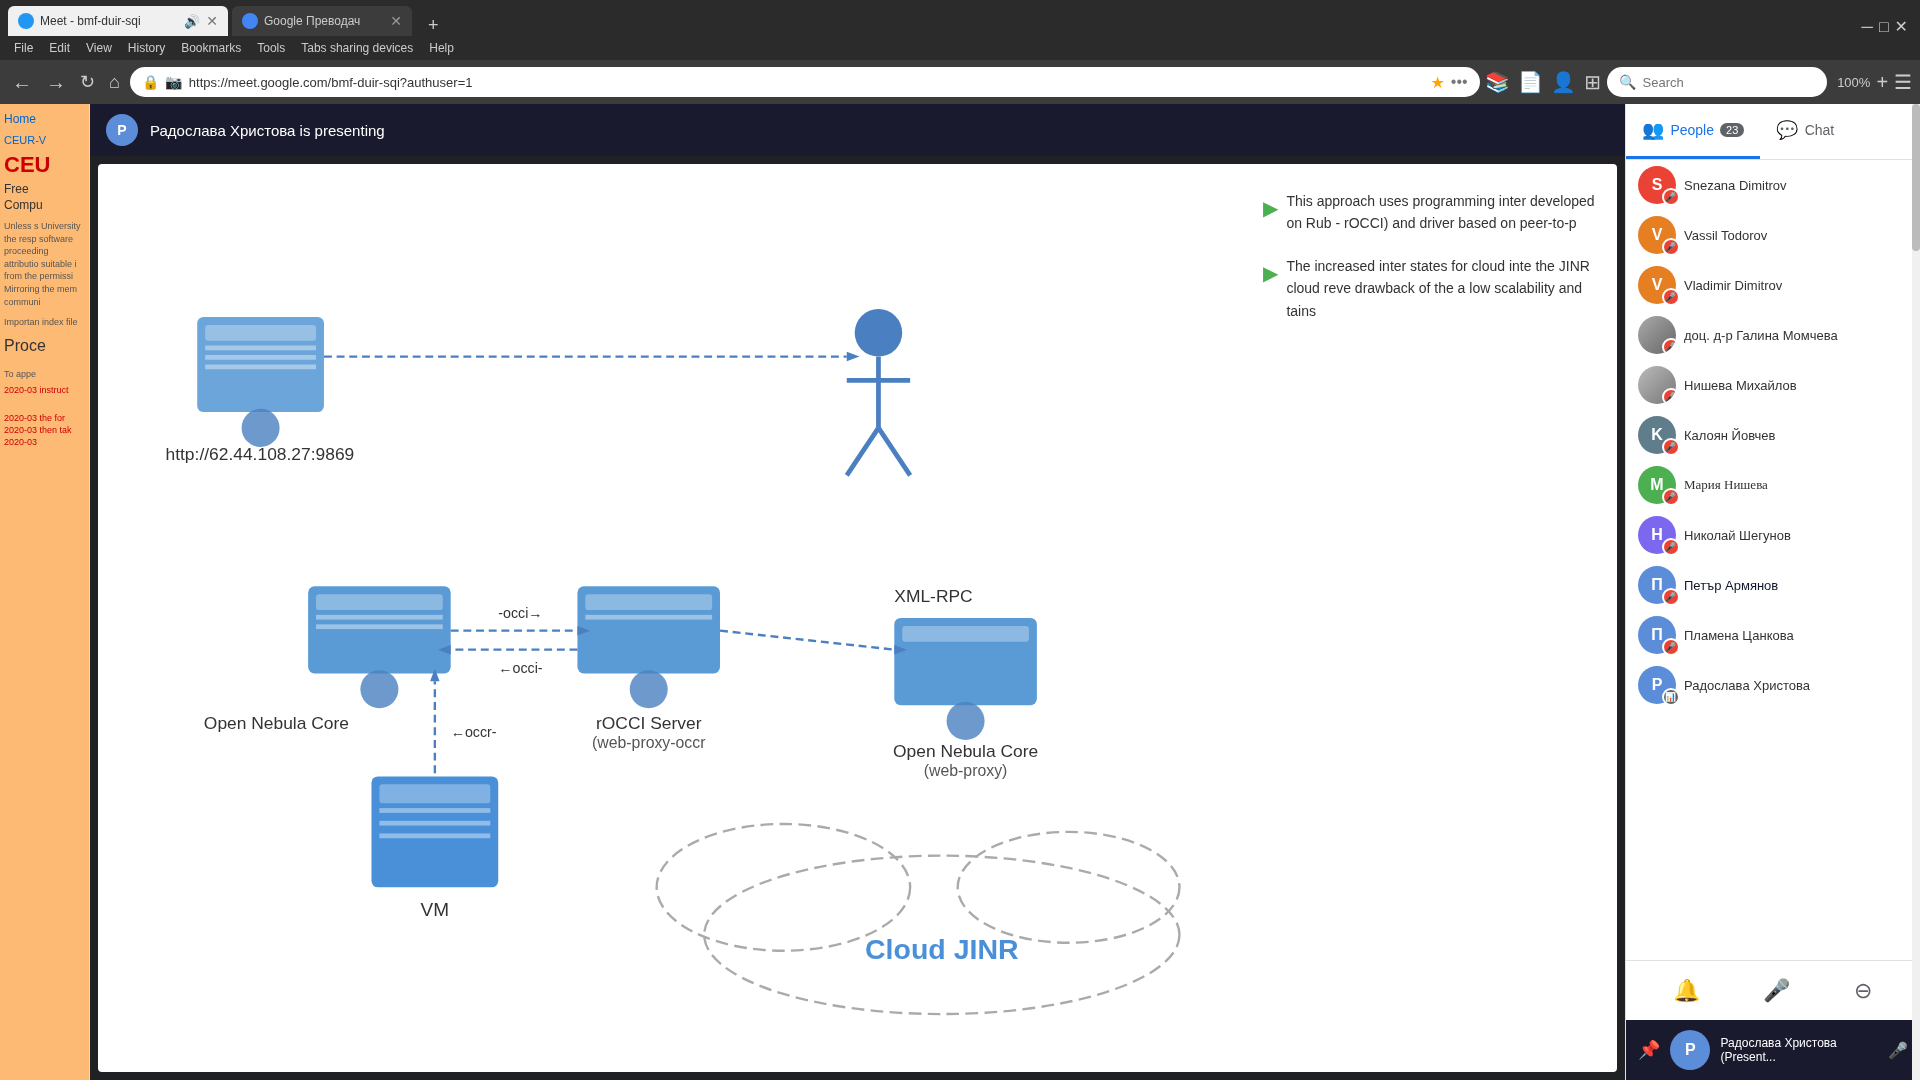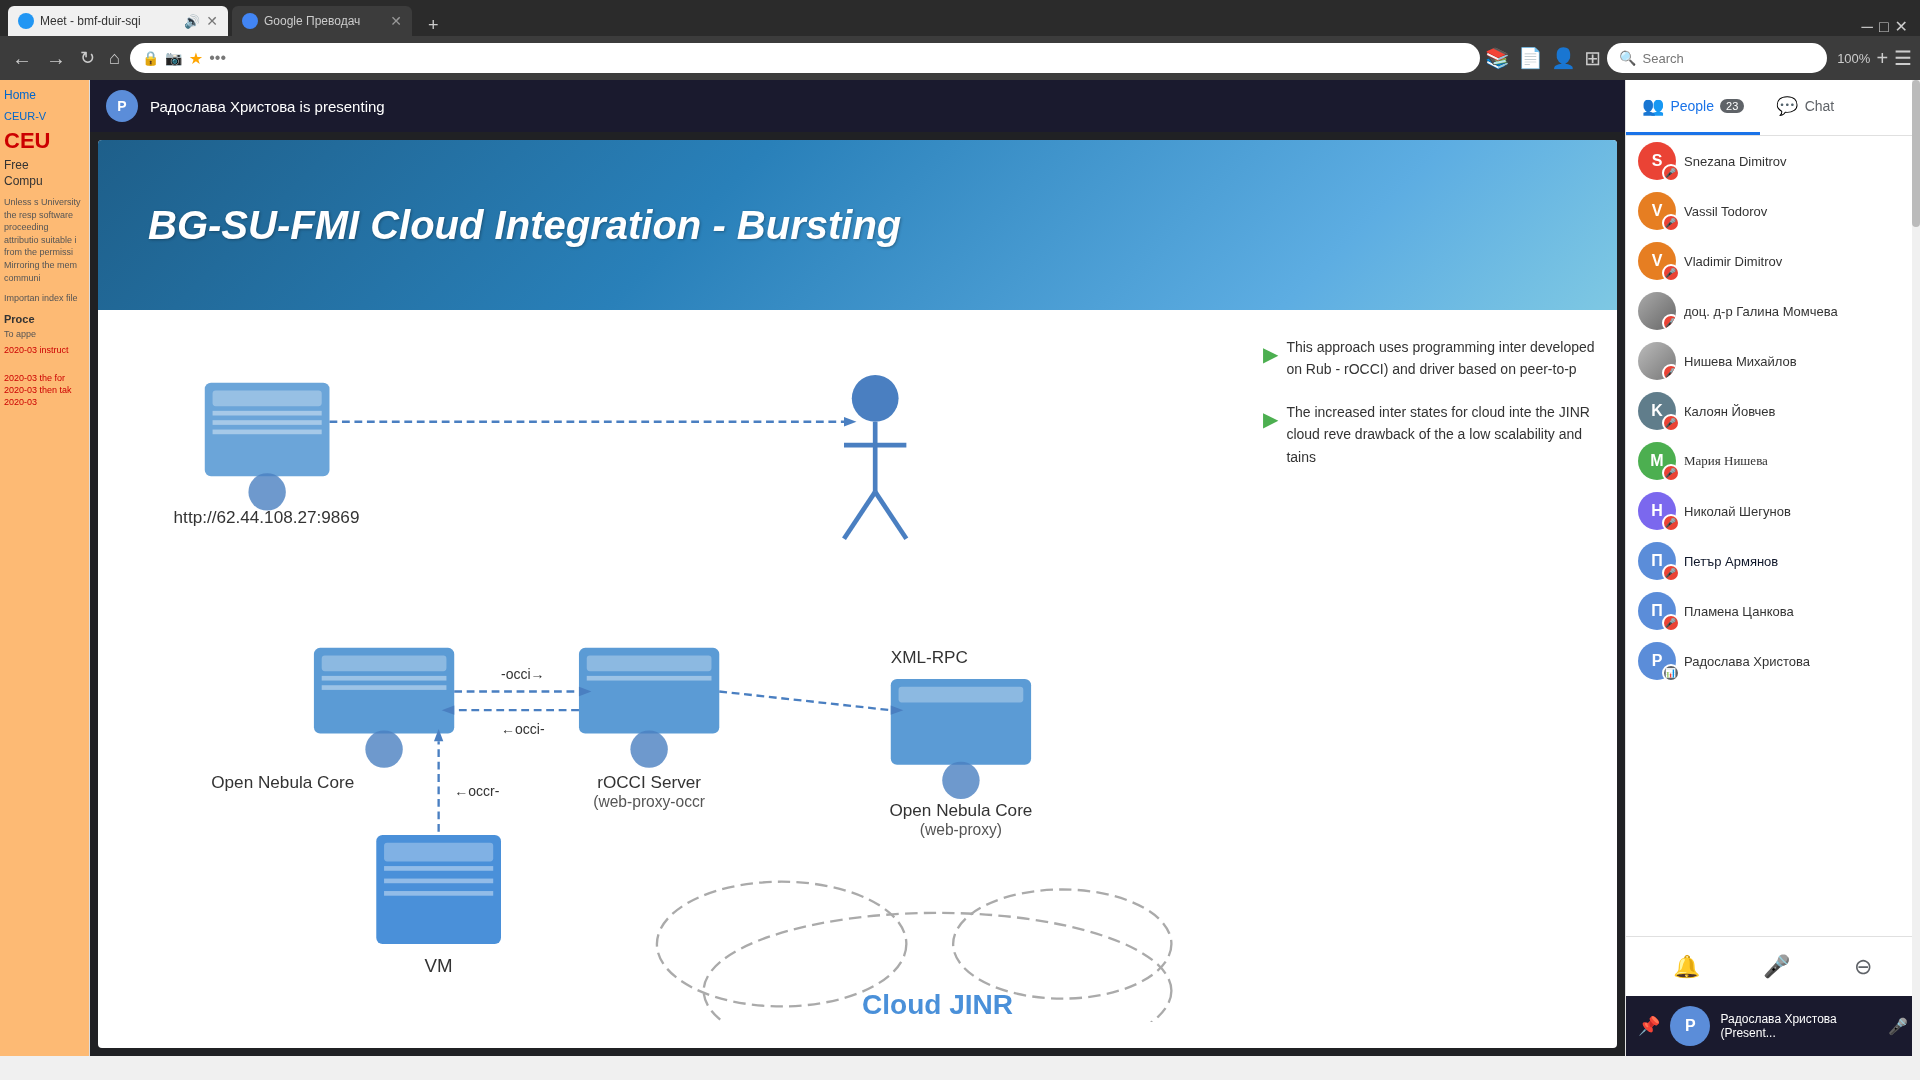--- a/index.html
+++ b/index.html
@@ -24,30 +24,41 @@
     </div>
     <button style="background:none;border:none;color:#ccc;font-size:18px;cursor:pointer;margin-left:4px;padding:0 8px;">+</button>
     <div style="flex:1;"></div>
     <div style="display:flex;gap:6px;align-items:center;margin-right:4px;">
       <button style="background:none;border:none;color:#ccc;font-size:16px;cursor:pointer;">─</button>
       <button style="background:none;border:none;color:#ccc;font-size:16px;cursor:pointer;">□</button>
       <button style="background:none;border:none;color:#ccc;font-size:16px;cursor:pointer;">✕</button>
     </div>
   </div>
 
+  <div style="display:flex;align-items:center;height:24px;background:#2b2b2b;padding:0 8px;gap:4px;">
+    <span style="color:#ccc;font-size:12px;padding:0 6px;cursor:pointer;">File</span>
+    <span style="color:#ccc;font-size:12px;padding:0 6px;cursor:pointer;">Edit</span>
+    <span style="color:#ccc;font-size:12px;padding:0 6px;cursor:pointer;">View</span>
+    <span style="color:#ccc;font-size:12px;padding:0 6px;cursor:pointer;">History</span>
+    <span style="color:#ccc;font-size:12px;padding:0 6px;cursor:pointer;">Bookmarks</span>
+    <span style="color:#ccc;font-size:12px;padding:0 6px;cursor:pointer;">Tools</span>
+    <span style="color:#ccc;font-size:12px;padding:0 6px;cursor:pointer;">Tabs sharing devices</span>
+    <span style="color:#ccc;font-size:12px;padding:0 6px;cursor:pointer;">Help</span>
+  </div>
 
   <div style="display:flex;align-items:center;height:44px;background:#3c3c3c;padding:0 8px;gap:6px;">
     <button style="background:none;border:none;color:#ccc;font-size:20px;cursor:pointer;padding:4px;">←</button>
     <button style="background:none;border:none;color:#ccc;font-size:20px;cursor:pointer;padding:4px;">→</button>
     <button style="background:none;border:none;color:#ccc;font-size:18px;cursor:pointer;padding:4px;">↻</button>
     <button style="background:none;border:none;color:#ccc;font-size:18px;cursor:pointer;padding:4px;">⌂</button>
 
     <div style="flex:1;display:flex;align-items:center;background:#fff;border-radius:20px;height:30px;padding:0 12px;gap:6px;">
       <span style="color:#4caf50;font-size:14px;">🔒</span>
       <span style="color:#555;font-size:14px;">📷</span>
+      <span style="flex:1;font-size:13px;color:#333;">https://meet.google.com/bmf-duir-sqi?authuser=1</span>
       <span style="color:#ffa500;font-size:16px;">★</span>
       <span style="color:#777;font-size:16px;">•••</span>
     </div>
 
     <div style="display:flex;gap:8px;align-items:center;">
       <span style="color:#ccc;font-size:20px;cursor:pointer;">📚</span>
       <span style="color:#ccc;font-size:20px;cursor:pointer;">📄</span>
       <span style="color:#ccc;font-size:20px;cursor:pointer;">👤</span>
       <span style="color:#ccc;font-size:20px;cursor:pointer;">⊞</span>
     </div>
@@ -66,40 +77,37 @@
 <div style="display:flex;width:100%;height:calc(1080px - 104px);">
 
   <div style="width:90px;background:#fdba74;border-right:1px solid #ddd;overflow:hidden;flex-shrink:0;padding:8px 4px;font-size:11px;color:#333;">
     <div style="color:#0066cc;font-size:12px;margin-bottom:8px;cursor:pointer;">Home</div>
     <div style="color:#0066cc;font-size:11px;margin-bottom:6px;cursor:pointer;">CEUR-V</div>
     <div style="font-size:22px;font-weight:bold;color:#cc0000;margin-bottom:4px;">CEU</div>
     <div style="font-size:12px;color:#333;margin-bottom:2px;">Free</div>
     <div style="font-size:12px;color:#333;margin-bottom:8px;">Compu</div>
     <div style="font-size:9px;color:#555;line-height:1.4;margin-bottom:8px;">Unless s University the resp software proceeding attributio suitable i from the permissi Mirroring the mem communi</div>
     <div style="font-size:9px;color:#555;line-height:1.4;margin-bottom:8px;">Importan index file</div>
-    <div style="font-size:11px;font-weight:bold;color:#333;margin-bottom:4px;">Proce</div>
+    <div style="font-size:16px;font-weight:normal;color:#333;margin-bottom:14px;">Proce</div>
     <div style="font-size:9px;color:#555;margin-bottom:6px;">To appe</div>
     <div style="font-size:9px;color:#cc0000;cursor:pointer;margin-bottom:18px;">2020-03 instruct</div>
     <div style="font-size:9px;color:#cc0000;cursor:pointer;margin-bottom:2px;">2020-03 the for</div>
     <div style="font-size:9px;color:#cc0000;cursor:pointer;margin-bottom:2px;">2020-03 then tak</div>
     <div style="font-size:9px;color:#cc0000;cursor:pointer;margin-bottom:2px;">2020-03</div>
   </div>
 
   <div style="flex:1;display:flex;flex-direction:column;background:#202124;overflow:hidden;">
 
     <div style="display:flex;align-items:center;background:#1a1a2e;color:#fff;height:52px;padding:0 16px;gap:12px;flex-shrink:0;">
       <div style="width:32px;height:32px;border-radius:50%;background:#5b8dd9;display:flex;align-items:center;justify-content:center;color:#fff;font-weight:bold;font-size:14px;">P</div>
       <span style="font-size:15px;color:#fff;">Радославa Христова is presenting</span>
     </div>
 
     <div style="flex:1;background:#fff;margin:8px;border-radius:4px;overflow:hidden;display:flex;flex-direction:column;">
 
-      <div style="background:linear-gradient(135deg, #1e5f8a 0%, #2980b9 40%, #5dade2 80%, #7ec8e3 100%);padding:30px 50px;display:flex;align-items:center;height:170px;flex-shrink:0;">
-        <span style="color:#fff;font-size:40px;font-weight:bold;font-style:italic;text-shadow:1px 1px 3px rgba(0,0,0,0.3);">BG-SU-FMI Cloud Integration - Bursting</span>
-      </div>
 
       <div style="display:flex;flex:1;padding:16px 0;gap:0;overflow:hidden;">
 
         <div style="flex:1;position:relative;padding:10px 20px;">
           <svg viewBox="0 0 700 440" width="100%" height="100%">
 
             <circle cx="480" cy="40" r="15" fill="#4a7fc1"></circle>
             <line x1="480" y1="55" x2="480" y2="100" stroke="#4a7fc1" stroke-width="3"></line>
             <line x1="460" y1="70" x2="500" y2="70" stroke="#4a7fc1" stroke-width="3"></line>
             <line x1="480" y1="100" x2="460" y2="130" stroke="#4a7fc1" stroke-width="3"></line>

